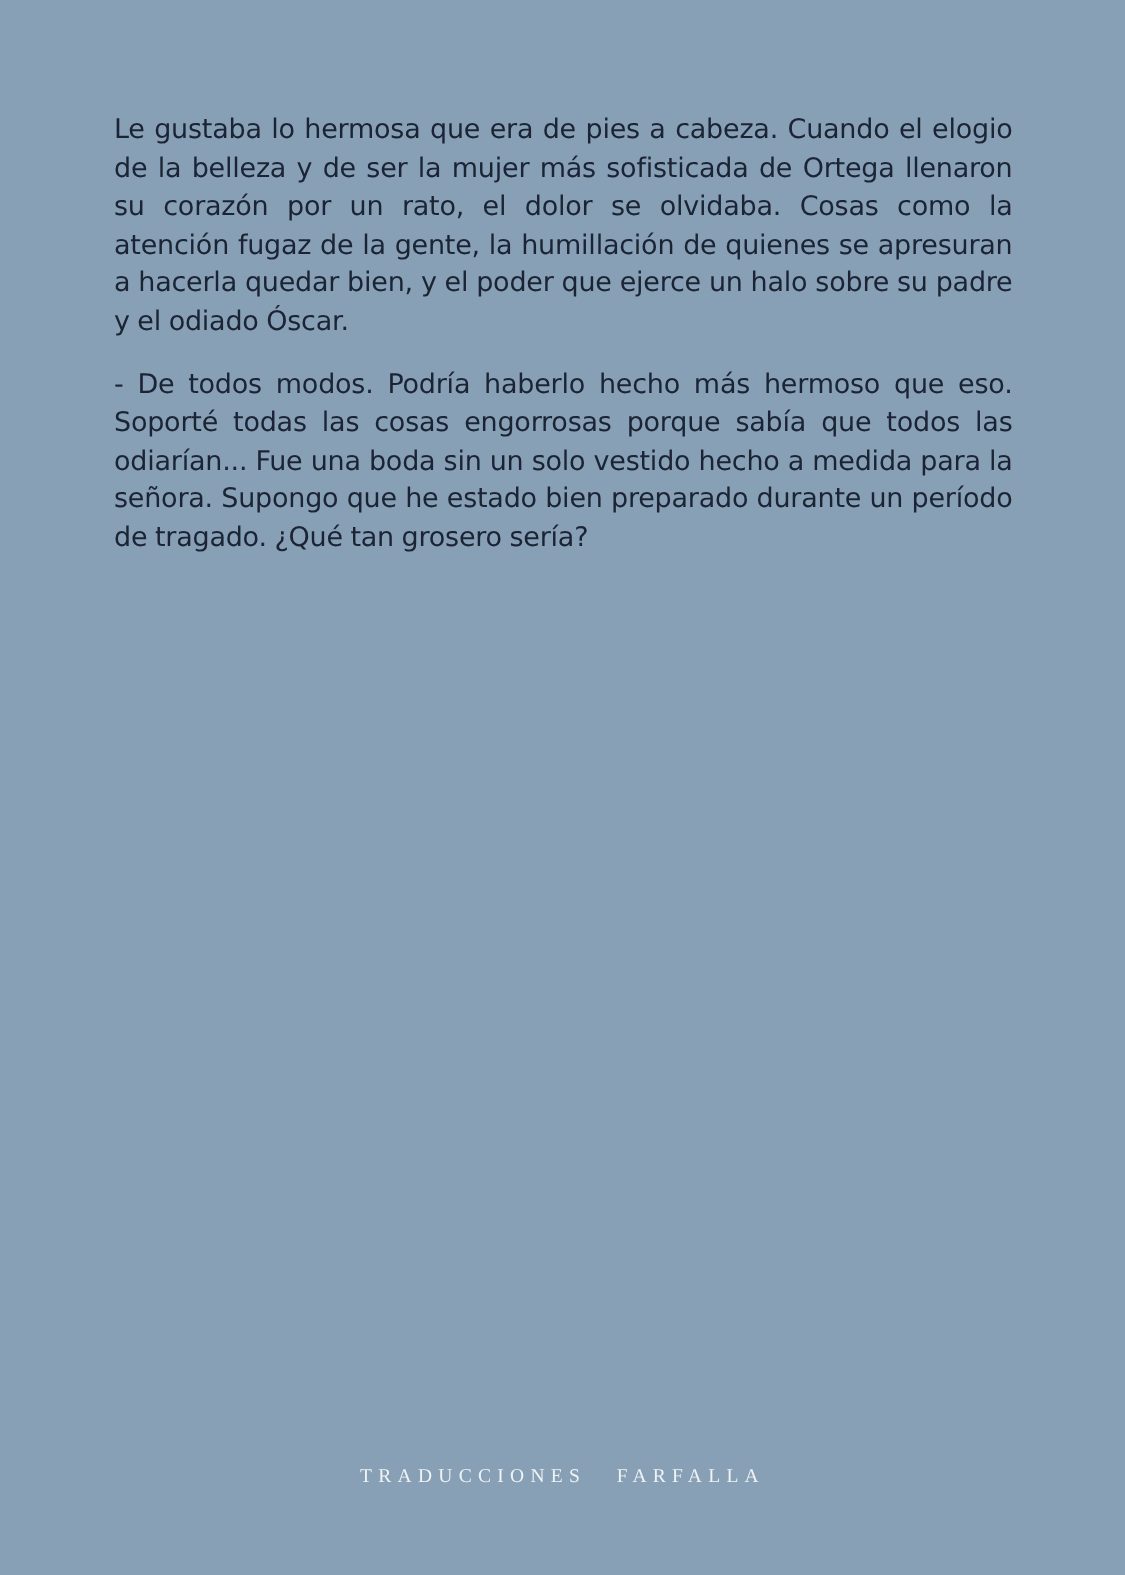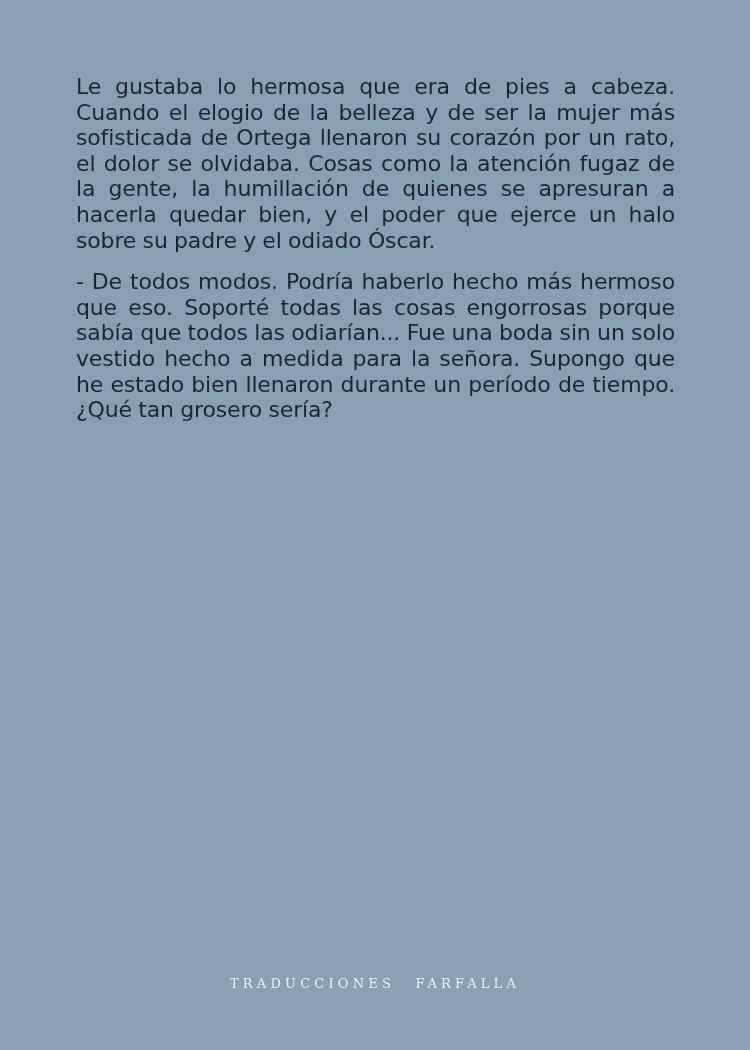--- a/index.html
+++ b/index.html
@@ -14,47 +14,48 @@
       overflow: hidden;
     }
     .page {
       position: absolute;
       left: 76px;
       top: 74px;
       width: 599px;
     }
     .para {
       font-family: "DejaVu Sans", sans-serif;
-      font-size: 22px;
+      font-size: 18px;
       line-height: 25.6px;
       color: #1b2434;
       text-align: justify;
       margin: 0 0 16px 0;
       letter-spacing: -0.15px;
       word-spacing: -0.5px;
     }
     .footer {
       position: absolute;
       left: 0;
       width: 750px;
       top: 976px;
       text-align: center;
       font-family: "DejaVu Serif", serif;
       font-size: 13px;
       letter-spacing: 4.2px;
       color: #eef3f6;
     }
     .footer span {
       margin: 0 6px;
+      font-family: Liberation Serif, serif;
     }
   </style>
 </head>
 <body>
 
 <div class="page">
   <p class="para">Le gustaba lo hermosa que era de pies a cabeza. Cuando el elogio de la belleza y de ser la mujer más sofisticada de Ortega llenaron su corazón por un rato, el dolor se olvidaba. Cosas como la atención fugaz de la gente, la humillación de quienes se apresuran a hacerla quedar bien, y el poder que ejerce un halo sobre su padre y el odiado Óscar.</p>
-  <p class="para">- De todos modos. Podría haberlo hecho más hermoso que eso. Soporté todas las cosas engorrosas porque sabía que todos las odiarían... Fue una boda sin un solo vestido hecho a medida para la señora. Supongo que he estado bien llenaron durante un período de tiempo. ¿Qué tan grosero sería?</p>
+  <p class="para">- De todos modos. Podría haberlo hecho más hermoso que eso. Soporté todas las cosas engorrosas porque sabía que todos las odiarían... Fue una boda sin un solo vestido hecho a medida para la señora. Supongo que he estado bien preparado durante un período de tragado. ¿Qué tan grosero sería?</p>
 </div>
 
 <div class="footer">
   <span>TRADUCCIONES</span>
   <span>FARFALLA</span>
 </div>
 
 </body></html>

